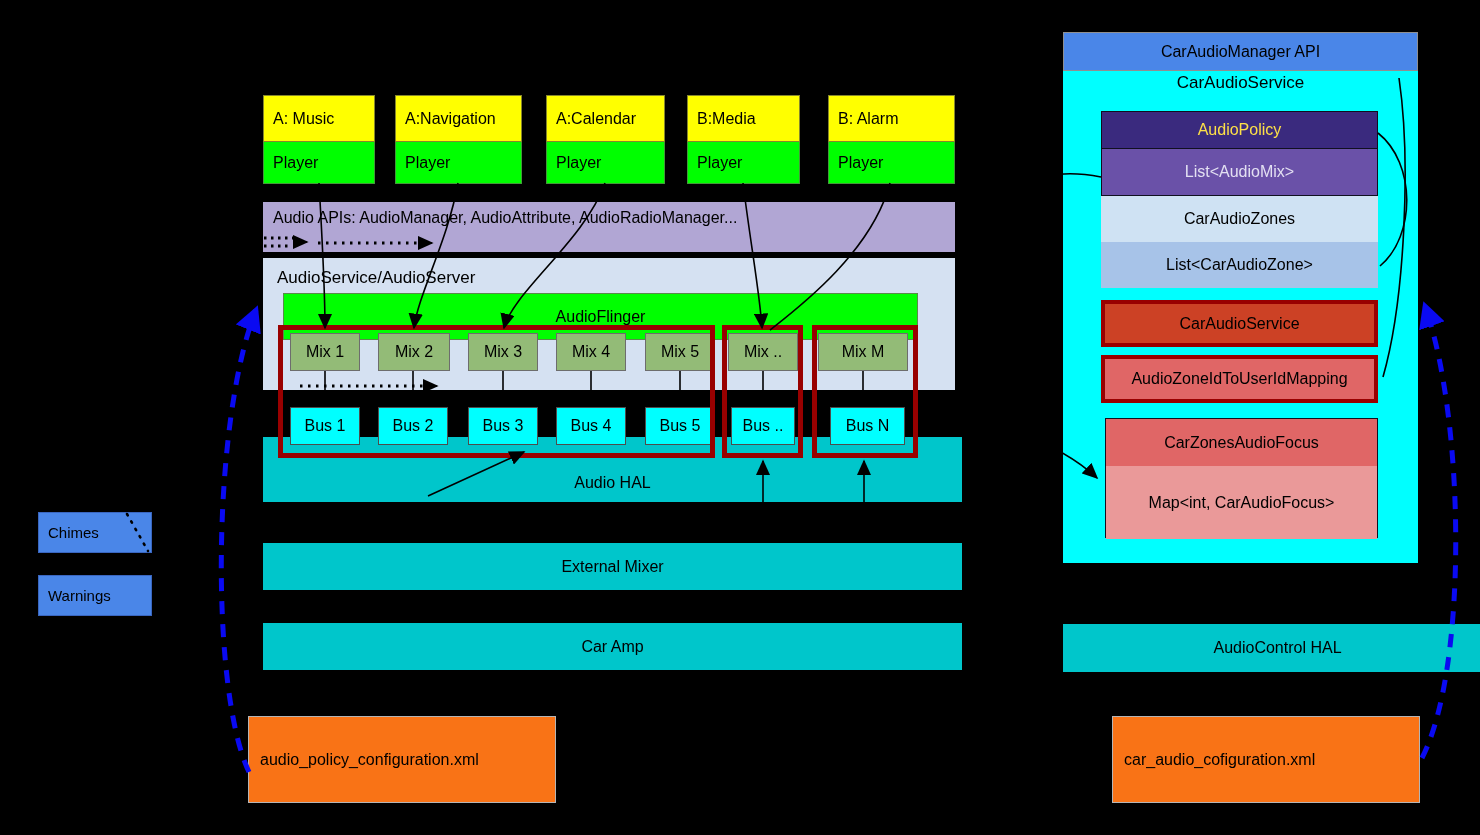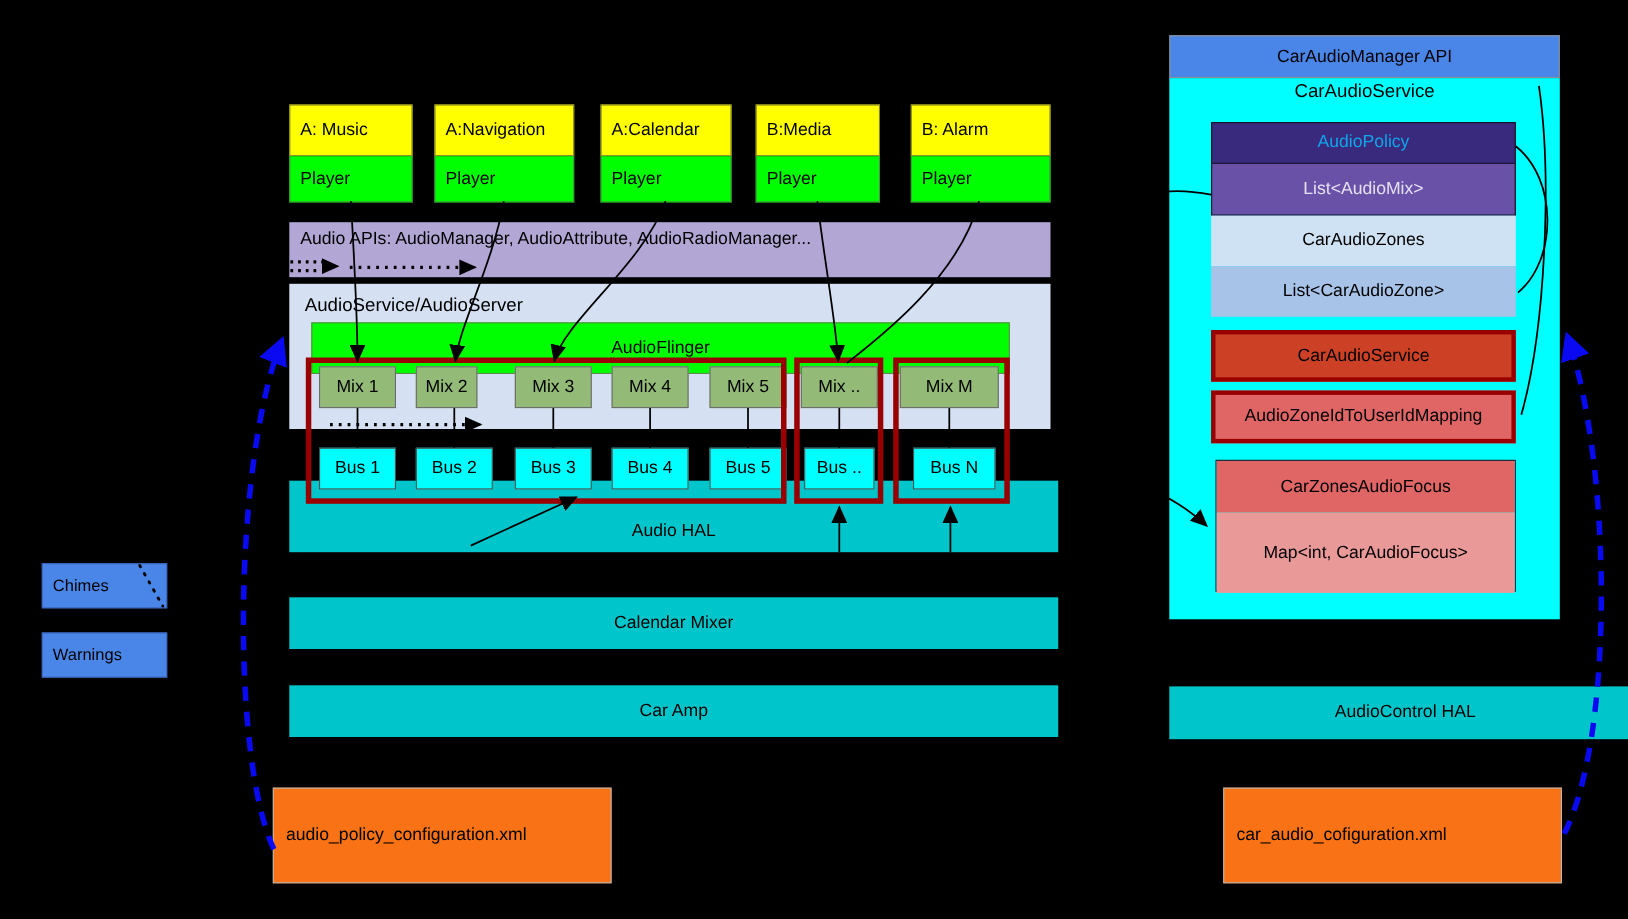--- a/index.html
+++ b/index.html
@@ -56,21 +56,21 @@
   </div>
 
   <div class="abs apis-bar txt" style="left:263px;top:202px;width:692px;height:50px;">Audio APIs: AudioManager, AudioAttribute, AudioRadioManager...</div>
 
   <div class="abs service-panel" style="left:263px;top:258px;width:692px;height:132px;">
     <div class="abs txt" style="left:14px;top:8px;height:24px;font-size:17px;">AudioService/AudioServer</div>
   </div>
   <div class="abs flinger ctr" style="left:283px;top:293px;width:635px;height:47px;">AudioFlinger</div>
 
   <div class="abs mix ctr" style="left:290px;top:333px;width:70px;height:38px;">Mix 1</div>
-  <div class="abs mix ctr" style="left:378px;top:333px;width:56px;height:38px;">Mix 2</div>
+  <div class="abs mix ctr" style="left:378px;top:333px;width:72px;height:38px;">Mix 2</div>
   <div class="abs mix ctr" style="left:468px;top:333px;width:70px;height:38px;">Mix 3</div>
   <div class="abs mix ctr" style="left:556px;top:333px;width:70px;height:38px;">Mix 4</div>
   <div class="abs mix ctr" style="left:645px;top:333px;width:70px;height:38px;">Mix 5</div>
   <div class="abs mix ctr" style="left:728px;top:333px;width:70px;height:38px;">Mix ..</div>
   <div class="abs mix ctr" style="left:818px;top:333px;width:90px;height:38px;">Mix M</div>
 
   <div class="abs teal" style="left:263px;top:437px;width:699px;height:65px;z-index:5;">
     <div class="ctr" style="height:100%;padding-top:26px;box-sizing:border-box;">Audio HAL</div>
   </div>
 
@@ -79,35 +79,35 @@
   <div class="abs bus ctr" style="left:468px;top:407px;width:70px;height:38px;">Bus 3</div>
   <div class="abs bus ctr" style="left:556px;top:407px;width:70px;height:38px;">Bus 4</div>
   <div class="abs bus ctr" style="left:645px;top:407px;width:70px;height:38px;">Bus 5</div>
   <div class="abs bus ctr" style="left:731px;top:407px;width:64px;height:38px;">Bus ..</div>
   <div class="abs bus ctr" style="left:830px;top:407px;width:75px;height:38px;">Bus N</div>
 
   <div class="abs red-outline" style="left:278px;top:325px;width:437px;height:133px;"></div>
   <div class="abs red-outline" style="left:722px;top:325px;width:81px;height:133px;"></div>
   <div class="abs red-outline" style="left:812px;top:325px;width:106px;height:133px;"></div>
 
-  <div class="abs teal ctr" style="left:263px;top:543px;width:699px;height:47px;">Calendar Mixer</div>
+  <div class="abs teal ctr" style="left:263px;top:543px;width:699px;height:47px;">External Mixer</div>
   <div class="abs teal ctr" style="left:263px;top:623px;width:699px;height:47px;">Car Amp</div>
   <div class="abs teal ctr" style="left:1063px;top:624px;width:429px;height:48px;">AudioControl HAL</div>
 
   <div class="abs alert txt" style="left:38px;top:512px;width:114px;height:41px;">Chimes</div>
   <div class="abs alert txt" style="left:38px;top:575px;width:114px;height:41px;">Warnings</div>
 
   <div class="abs file-box txt" style="left:248px;top:716px;width:308px;height:87px;">audio_policy_configuration.xml</div>
   <div class="abs file-box txt" style="left:1112px;top:716px;width:308px;height:87px;">car_audio_cofiguration.xml</div>
 
   <div class="abs hdr-blue ctr" style="left:1063px;top:32px;width:355px;height:39px;">CarAudioManager API</div>
   <div class="abs cyan-panel" style="left:1063px;top:71px;width:355px;height:492px;">
     <div class="ctr" style="padding-top:2px;font-size:17px;">CarAudioService</div>
   </div>
-  <div class="abs row ctr" style="top:111px;height:38px;background:#3a2a7e;color:#0ea5e9;border:1px solid #101020;">AudioPolicy</div>
+  <div class="abs row ctr" style="top:111px;height:38px;background:#3a2a7e;color:#fde047;border:1px solid #101020;">AudioPolicy</div>
   <div class="abs row ctr" style="top:149px;height:47px;background:#6a51a8;color:#e3e0f2;border:1px solid #101020;border-top:none;">List&lt;AudioMix&gt;</div>
   <div class="abs row ctr" style="top:196px;height:46px;background:#cfe2f3;">CarAudioZones</div>
   <div class="abs row ctr" style="top:242px;height:46px;background:#a7c3e8;">List&lt;CarAudioZone&gt;</div>
   <div class="abs row ctr" style="top:300px;height:47px;background:#cc4125;border:4px solid #990000;">CarAudioService</div>
   <div class="abs row ctr" style="top:355px;height:48px;background:#e06666;border:4px solid #990000;">AudioZoneIdToUserIdMapping</div>
   <div class="abs" style="left:1105px;top:418px;width:273px;height:120px;border:1px solid #101020;z-index:12;">
     <div class="ctr" style="height:47px;background:#e06666;">CarZonesAudioFocus</div>
     <div class="ctr" style="height:73px;background:#ea9999;">Map&lt;int, CarAudioFocus&gt;</div>
   </div>
 

